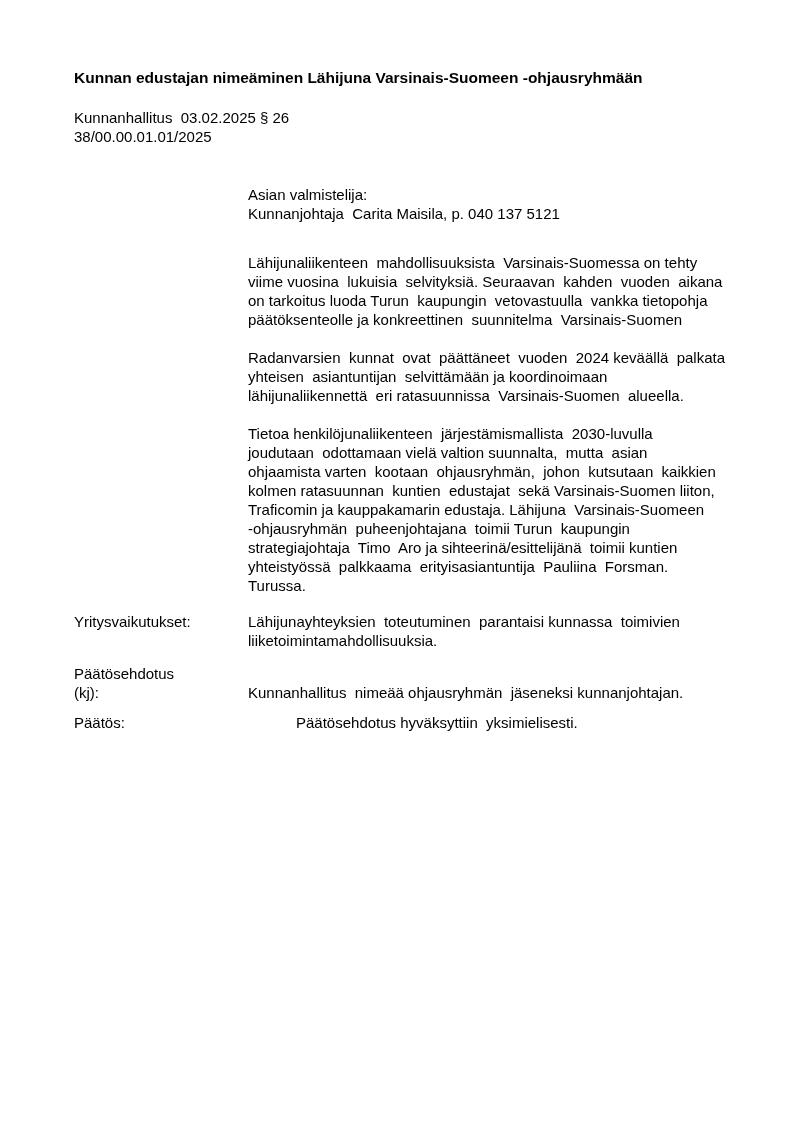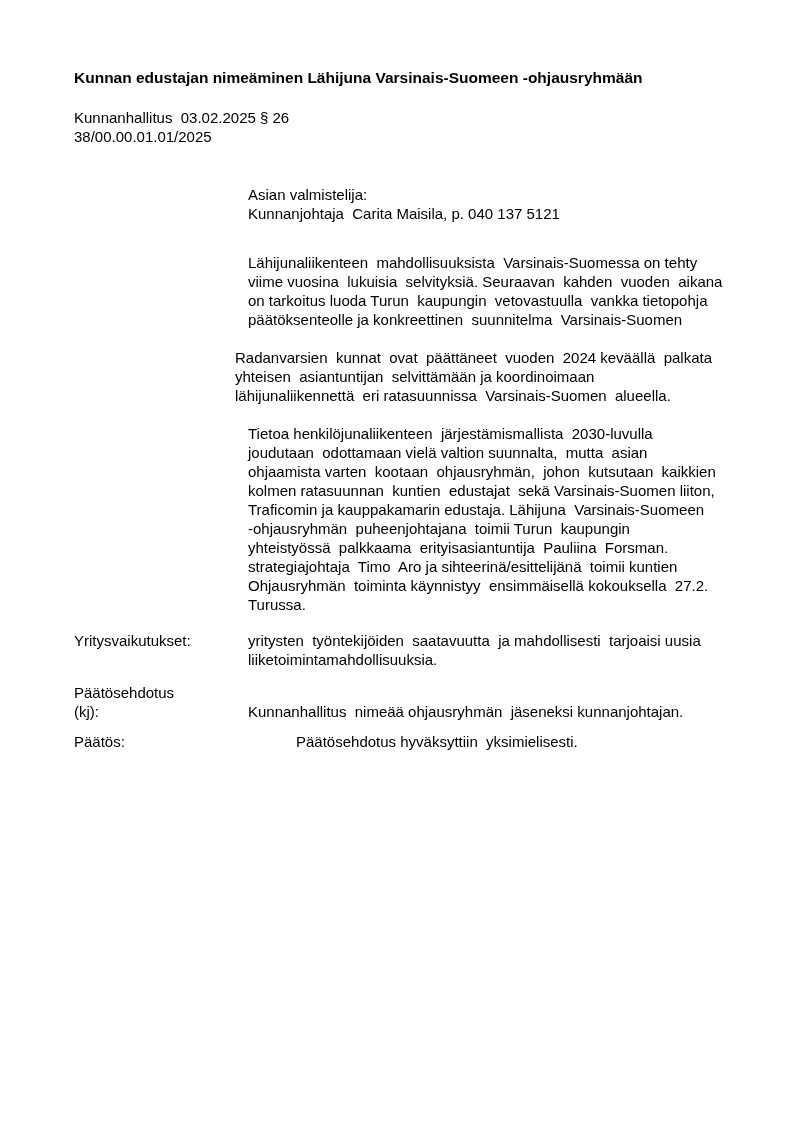--- a/index.html
+++ b/index.html
@@ -43,21 +43,21 @@
   }
   .body-col {
     width: 472px;
     flex: 0 0 472px;
   }
   .line {
     white-space: pre;
   }
   .preparer-row   { margin-top: 39px; }
   .para-1         { margin-top: 30px; }
-  .para-2         { margin-top: 19px; justify-content: center; }
+  .para-2         { margin-top: 19px; }
   .para-3         { margin-top: 19px; }
   .impact-row     { margin-top: 17px; }
   .proposal-row   { margin-top: 14px; }
   .proposal-row .body-col { padding-top: 19px; }
   .decision-row   { margin-top: 11px; gap: 48px; }
 </style>
 </head>
 <body>
 
 <div class="page">
@@ -98,31 +98,30 @@
 
   <div class="row para-3">
     <div class="label-col"></div>
     <div class="body-col">
         <div class="line">Tietoa henkilöjunaliikenteen  järjestämismallista  2030-luvulla</div>
         <div class="line">joudutaan  odottamaan vielä valtion suunnalta,  mutta  asian</div>
         <div class="line">ohjaamista varten  kootaan  ohjausryhmän,  johon  kutsutaan  kaikkien</div>
         <div class="line">kolmen ratasuunnan  kuntien  edustajat  sekä Varsinais-Suomen liiton,</div>
         <div class="line">Traficomin ja kauppakamarin edustaja. Lähijuna  Varsinais-Suomeen</div>
         <div class="line">-ohjausryhmän  puheenjohtajana  toimii Turun  kaupungin</div>
+        <div class="line">strategiajohtaja  Timo  Aro ja sihteerinä/esittelijänä  toimii kuntien</div>
         <div class="line">yhteistyössä  palkkaama  erityisasiantuntija  Pauliina  Forsman.</div>
-        <div class="line">strategiajohtaja  Timo  Aro ja sihteerinä/esittelijänä  toimii kuntien</div>
-        <div class="line">Ohjausryhmän  toiminta käynnistyy  ensimmäisellä kokouksella  27.2.</div>
         <div class="line">Turussa.</div>
       </div>
   </div>
 
   <div class="row impact-row">
     <div class="label-col">Yritysvaikutukset:</div>
     <div class="body-col">
-        <div class="line">yritysten  työntekijöiden  saatavuutta  ja mahdollisesti  tarjoaisi uusia</div>
+        <div class="line">Lähijunayhteyksien  toteutuminen  parantaisi kunnassa  toimivien</div>
         <div class="line">liiketoimintamahdollisuuksia.</div>
       </div>
   </div>
 
   <div class="row proposal-row">
     <div class="label-col">
         <div class="line">Päätösehdotus</div>
         <div class="line">(kj):</div>
       </div>
     <div class="body-col">

